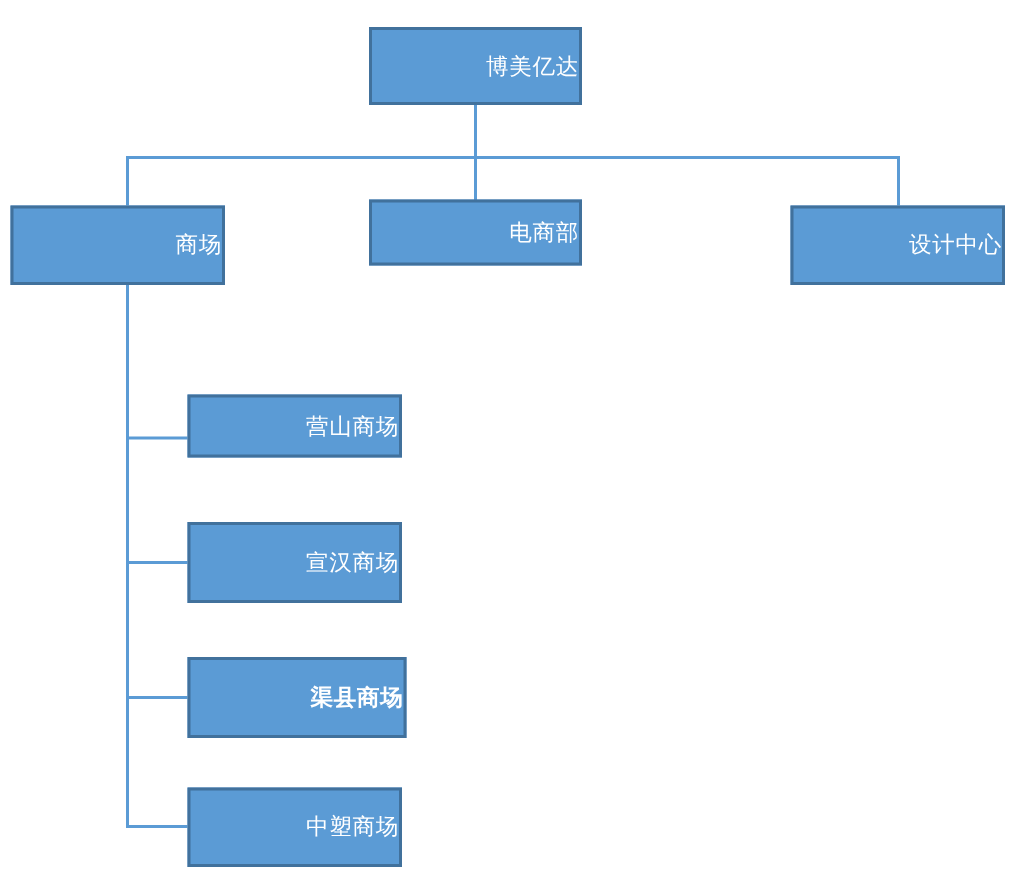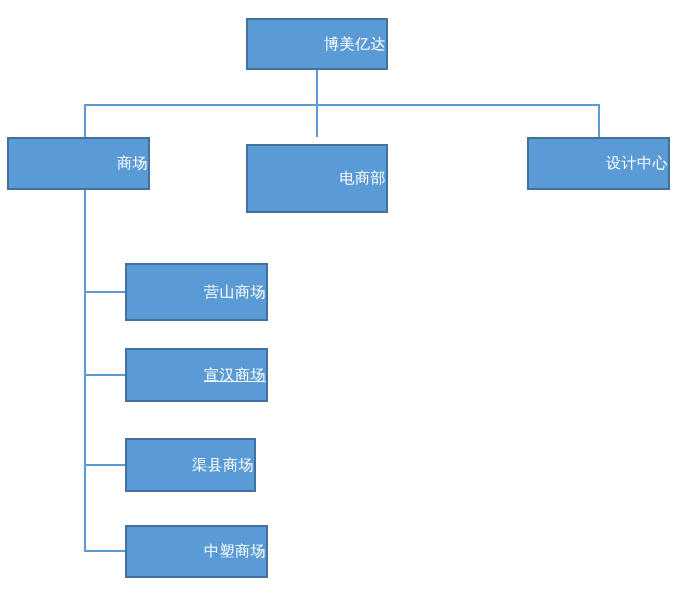--- a/index.html
+++ b/index.html
@@ -32,25 +32,25 @@
   .node span {
     white-space: nowrap;
   }
   .line {
     position: absolute;
     background: var(--connector, #5B9BD5);
   }
   
   .n-root   { left: 246px; top: 18px;  width: 142px; height: 52px; }
   .n-mall   { left: 7px;   top: 137px; width: 143px; height: 53px; }
-  .n-ecom   { left: 246px; top: 144px; width: 142px; height: 69px; }
+  .n-ecom   { left: 246px; top: 133px; width: 142px; height: 44px; }
   .n-design { left: 527px; top: 137px; width: 143px; height: 53px; }
-  .n-sub0   { left: 125px; top: 263px; width: 143px; height: 58px; }
-  .n-sub1   { left: 125px; top: 348px; width: 143px; height: 54px; text-decoration: underline; }
-  .n-sub2   { left: 125px; top: 438px; width: 131px; height: 54px; }
+  .n-sub0   { left: 125px; top: 263px; width: 143px; height: 42px; }
+  .n-sub1   { left: 125px; top: 348px; width: 143px; height: 54px; }
+  .n-sub2   { left: 125px; top: 438px; width: 146px; height: 54px; font-weight: bold; }
   .n-sub3   { left: 125px; top: 525px; width: 143px; height: 53px; padding-left: 45px; }
   
   .l-root-stem  { left: 316px; top: 70px;  width: 1.5px; height: 67px; }
   .l-hspan      { left: 84px;  top: 104px; width: 515px; height: 1.5px; }
   .l-drop-left  { left: 84px;  top: 104px; width: 1.5px; height: 33px; }
   .l-drop-right { left: 598px; top: 104px; width: 1.5px; height: 33px; }
   .l-mall-stem  { left: 84px;  top: 190px; width: 1.5px; height: 362px; }
   .l-branch0    { left: 84px;  top: 291px; width: 41px;  height: 1.5px; }
   .l-branch1    { left: 84px;  top: 374px; width: 41px;  height: 1.5px; }
   .l-branch2    { left: 84px;  top: 464px; width: 41px;  height: 1.5px; }

